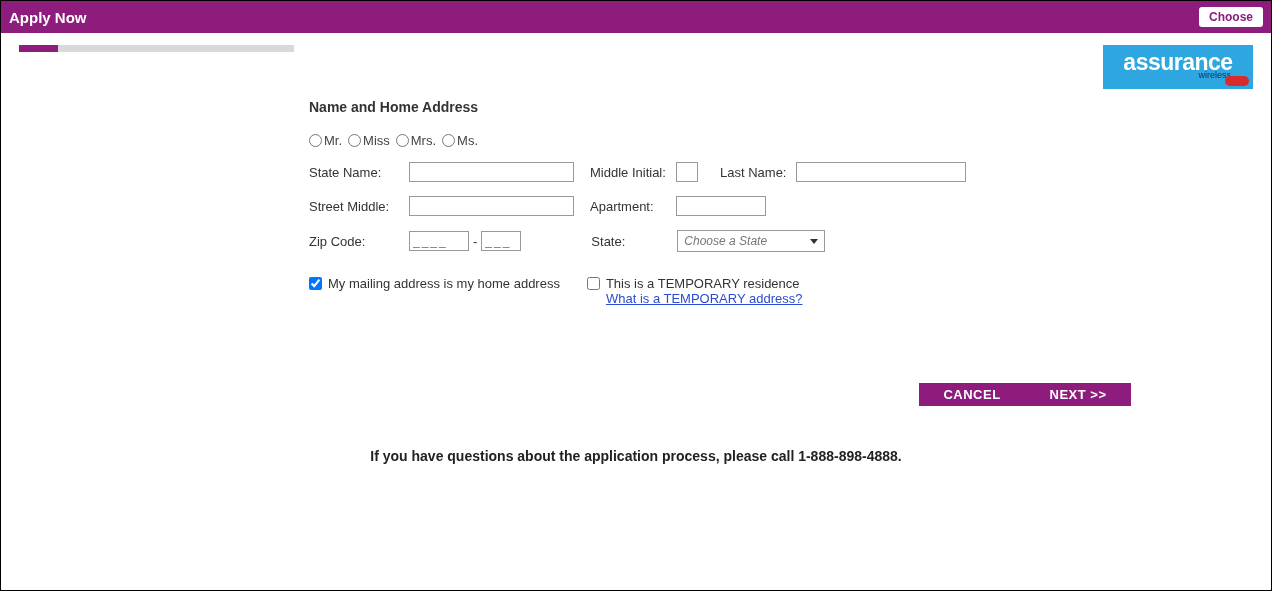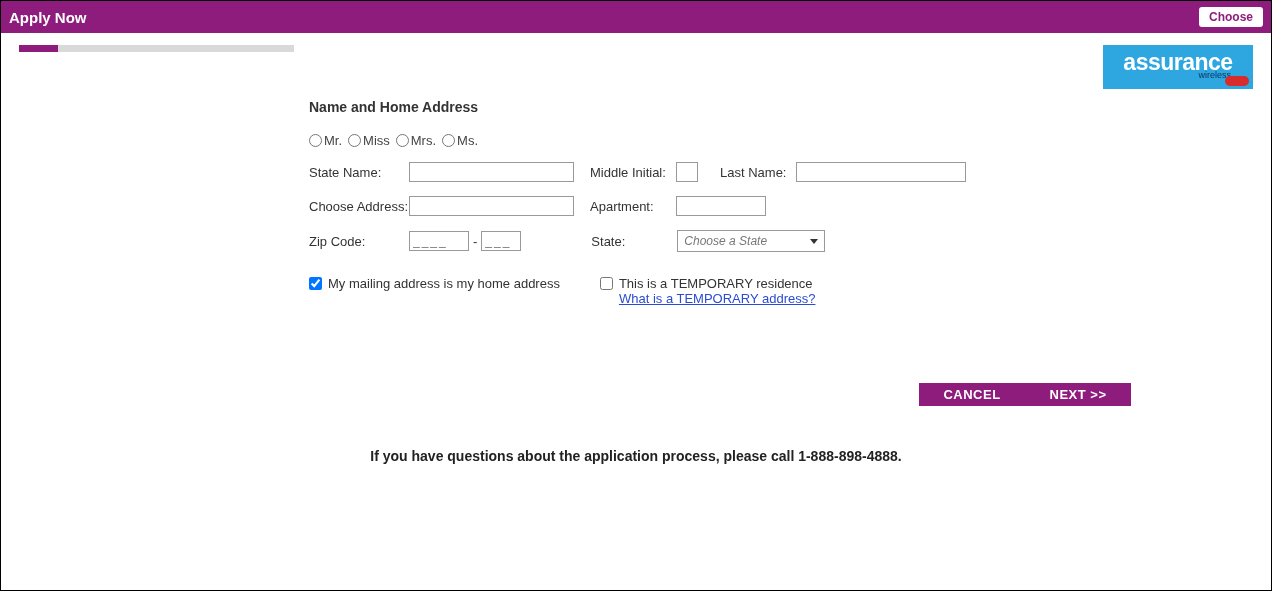--- a/index.html
+++ b/index.html
@@ -159,21 +159,21 @@
   }
   .zip-dash {
     margin: 0 4px;
     color: #333;
   }
   .zip1 { width: 60px; letter-spacing: 2px; text-align: left; }
   .zip2 { width: 40px; letter-spacing: 2px; text-align: left; }
   .checkbox-row {
     margin-top: 24px;
     display: flex;
-    gap: 40px;
+    gap: 27px;
   }
   .cb-item {
     display: flex;
     align-items: flex-start;
     font-size: 13px;
     color: #333;
   }
   .cb-item input[type=checkbox] {
     margin: 1px 6px 0 0;
     cursor: pointer;
@@ -265,21 +265,21 @@
       <div class="row">
         <span class="flabel" style="width:100px">State Name:</span>
         <input class="txt" style="width: 165px;">
         <span class="flabel" style="margin-left:16px; width:86px">Middle Initial:</span>
         <input class="txt" style="width: 22px;">
         <span class="flabel" style="margin-left:22px; width:76px">Last Name:</span>
         <input class="txt" style="width: 170px;">
       </div>
 
       <div class="row">
-        <span class="flabel" style="width:100px">Choose Address:</span>
+        <span class="flabel" style="width:100px">Street Middle:</span>
         <input class="txt" style="width: 165px;">
         <span class="flabel" style="margin-left:16px; width:86px">Apartment:</span>
         <input class="txt" style="width: 90px;">
       </div>
 
       <div class="row">
         <span class="flabel" style="width:100px">Zip Code:</span>
         <input class="txt zip1" placeholder="____" style="">
         <span class="zip-dash">-</span>
         <input class="txt zip2" placeholder="___" style="">

